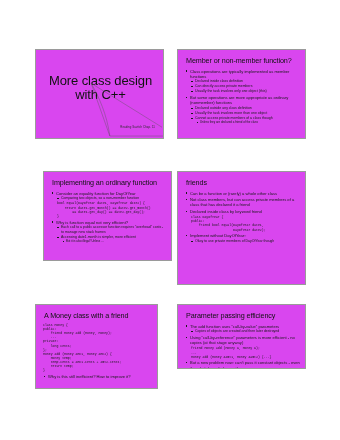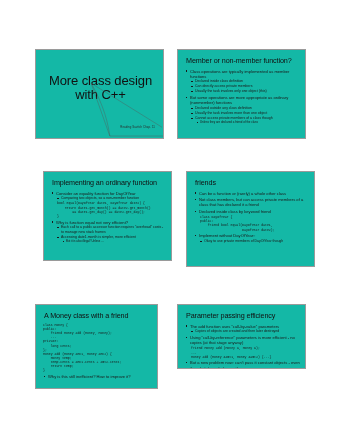--- a/index.html
+++ b/index.html
@@ -9,38 +9,38 @@
     font-family:"Liberation Sans",sans-serif;
     overflow:hidden;
   }
   .page{
     position:relative;
     width:340px;height:440px;
     background:#ffffff;
   }
   .slide{
     position:absolute;
-    background:#14b8a6;
+    background:#d946ef;
     border:1px solid #9a9a9a;
     box-sizing:border-box;
     overflow:hidden;
   }
   
   .slide:after{
     content:"";
     position:absolute;
     left:2px;top:100%;
     width:100%;height:1px;
     background:#cfcfcf;
   }
   
   .s1{left:35px;  top:49px;  width:129px; height:90px;}
   .s2{left:177px; top:49px;  width:129px; height:90px;}
   .s3{left:35px;  top:171px; width:129px; height:90px;margin-left:8px;}
-  .s4{left:186px; top:171px; width:129px; height:96px;}
+  .s4{left:177px; top:171px; width:129px; height:114px;}
   .s5{left:35px;  top:304px; width:123px; height:85px;}
   .s6{left:177px; top:304px; width:129px; height:65px;}
 
   .s-title{
     color:#111111;
     font-size:7.2px;
     line-height:1.1;
     font-weight:400;
     letter-spacing:-0.1px;
     padding:7px 6px 0 8px;

